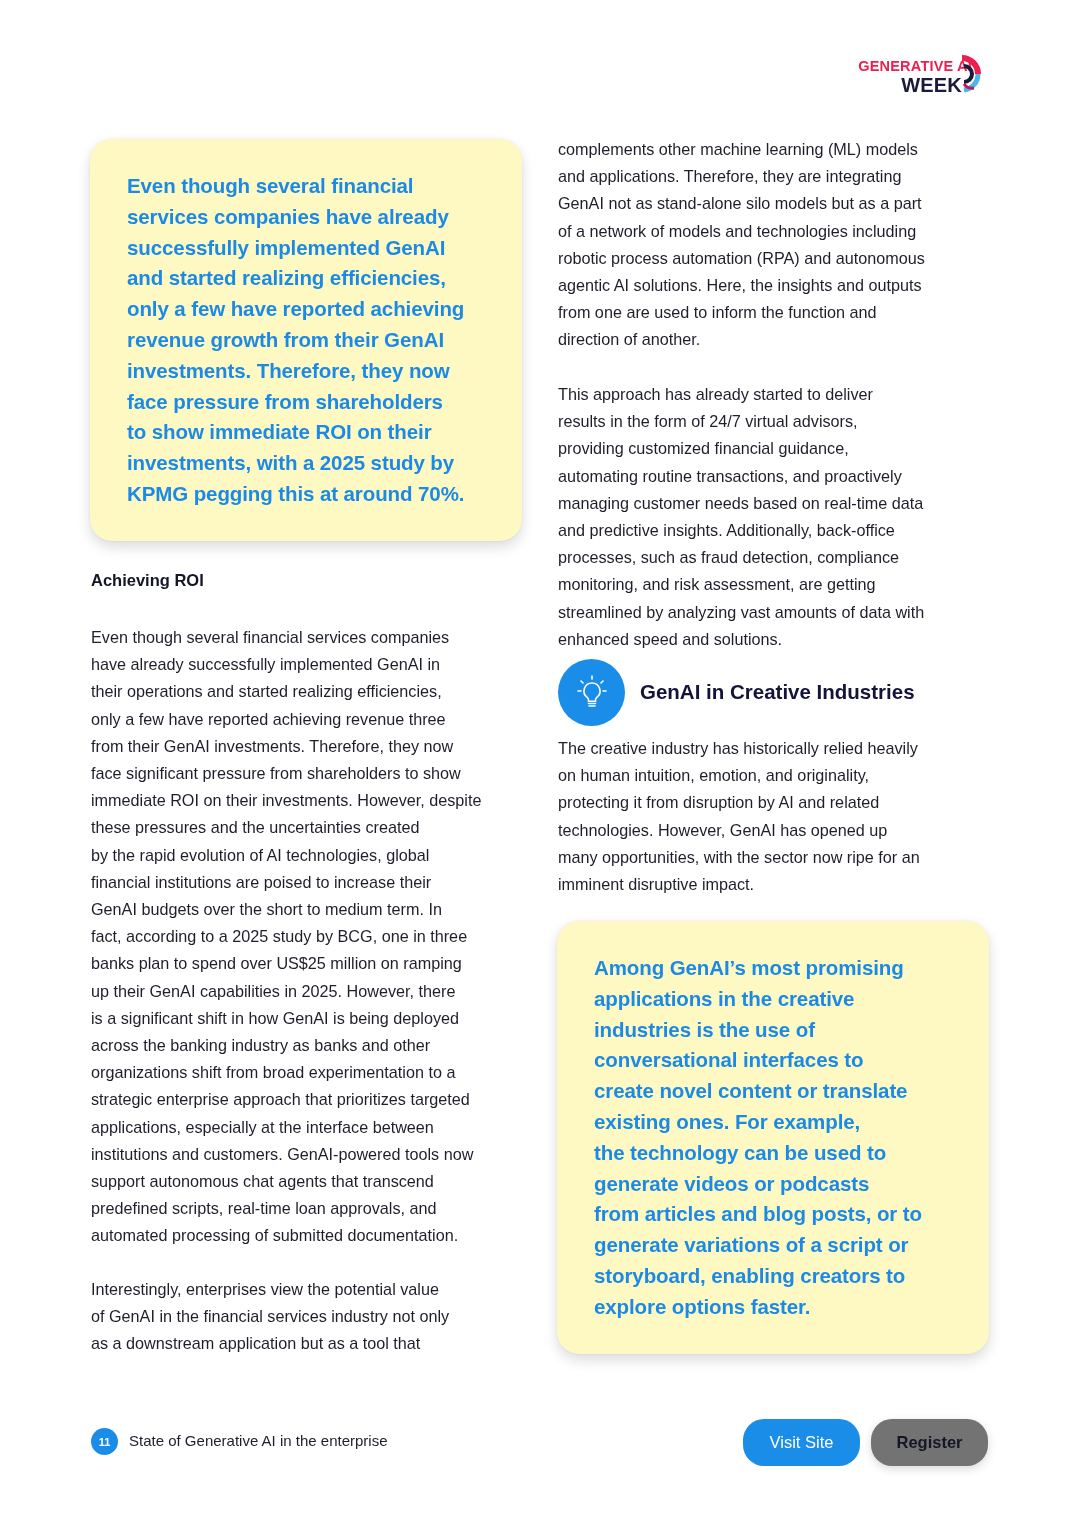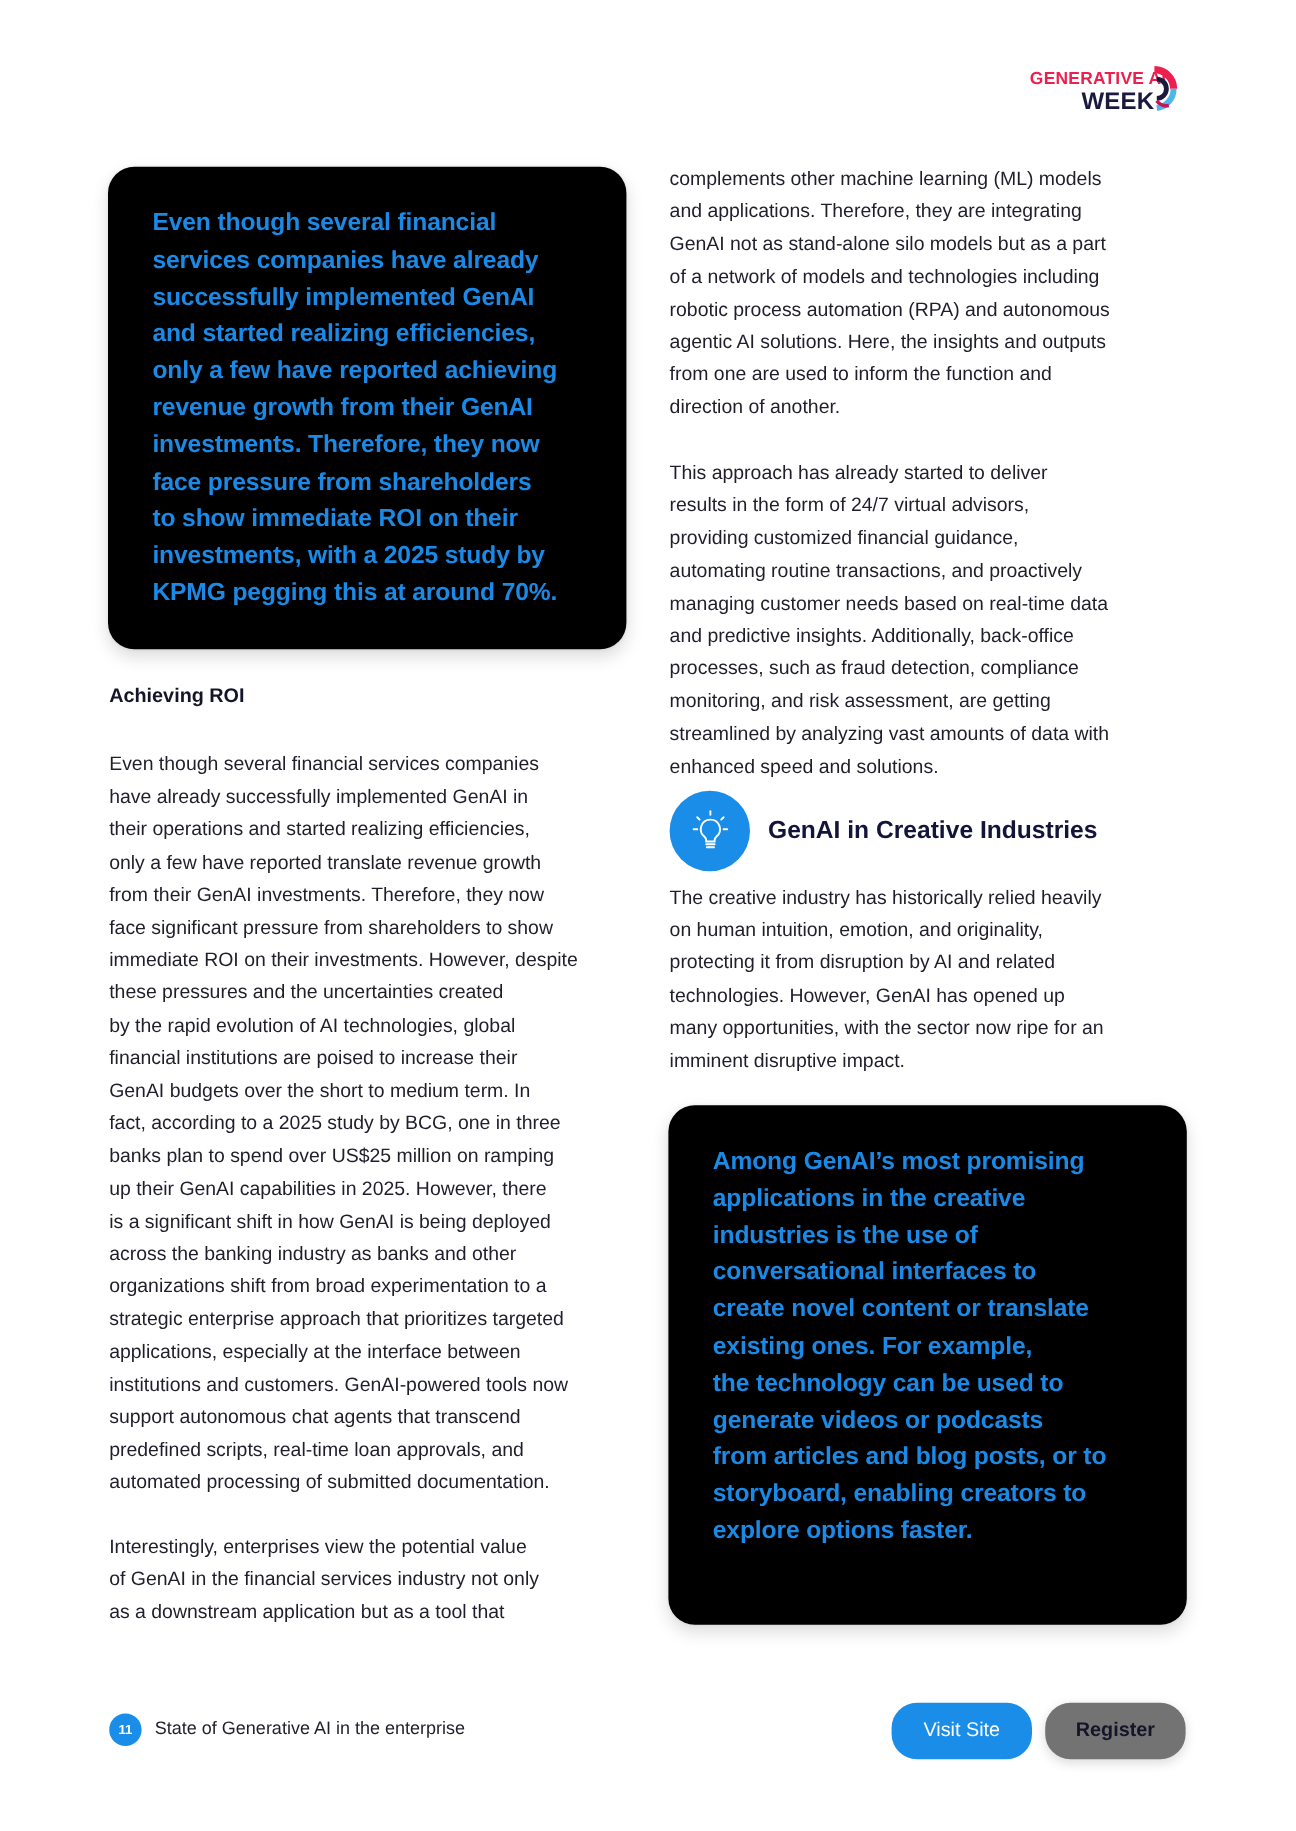--- a/index.html
+++ b/index.html
@@ -4,21 +4,21 @@
 <style>
   * { box-sizing: border-box; margin: 0; padding: 0; }
   html, body { width: 1080px; height: 1526px; background: #ffffff; }
   body { position: relative; font-family: "Liberation Sans", "DejaVu Sans", sans-serif; color: #1c1c2e; overflow: hidden; }
 
   .logo { position: absolute; left: 838px; top: 52px; width: 160px; height: 44px; }
   .logo-line1 { position: absolute; right: 26px; top: 6px; font-weight: 700; font-size: 14.5px; color: #ec1f4f; letter-spacing: 0.2px; white-space: nowrap; }
   .logo-line2 { position: absolute; right: 36px; top: 22px; font-weight: 700; font-size: 20px; color: #1a1a3e; letter-spacing: 0.2px; }
   .logo-mark { position: absolute; right: 8px; top: 2px; width: 36px; height: 40px; }
 
-  .callout { position: absolute; background: #000000; border-radius: 22px; box-shadow: 0 6px 14px rgba(0,0,0,0.14), 0 0 3px rgba(0,0,0,0.06); }
+  .callout { position: absolute; background: #fef9c3; border-radius: 22px; box-shadow: 0 6px 14px rgba(0,0,0,0.14), 0 0 3px rgba(0,0,0,0.06); }
   .callout-text { color: #1a8ae6; font-weight: 700; font-size: 20.5px; line-height: 30.8px; letter-spacing: -0.1px; }
   .callout-1 { left: 90px; top: 139px; width: 432px; height: 402px; }
   .callout-1 .callout-text { position: absolute; left: 37px; top: 32px; width: 380px; }
   .callout-2 { left: 557px; top: 921px; width: 432px; height: 433px; }
   .callout-2 .callout-text { position: absolute; left: 37px; top: 32px; width: 380px; }
 
   .body-text { position: absolute; font-size: 16.2px; line-height: 27.2px; color: #1f1f2c; }
   .line { display: block; white-space: nowrap; }
 
   .section-heading { position: absolute; left: 91px; top: 571px; font-weight: 700; font-size: 16.5px; color: #15152a; }
@@ -66,21 +66,21 @@
       <span class="line">investments, with a 2025 study by</span>
       <span class="line">KPMG pegging this at around 70%.</span>
     </div>
 </div>
 
 <h3 class="section-heading">Achieving ROI</h3>
 <div class="body-text col-left-p1" id="left-p1">
     <span class="line">Even though several financial services companies</span>
     <span class="line">have already successfully implemented GenAI in</span>
     <span class="line">their operations and started realizing efficiencies,</span>
-    <span class="line">only a few have reported translate revenue growth</span>
+    <span class="line">only a few have reported achieving revenue three</span>
     <span class="line">from their GenAI investments. Therefore, they now</span>
     <span class="line">face significant pressure from shareholders to show</span>
     <span class="line">immediate ROI on their investments. However, despite</span>
     <span class="line">these pressures and the uncertainties created</span>
     <span class="line">by the rapid evolution of AI technologies, global</span>
     <span class="line">financial institutions are poised to increase their</span>
     <span class="line">GenAI budgets over the short to medium term. In</span>
     <span class="line">fact, according to a 2025 study by BCG, one in three</span>
     <span class="line">banks plan to spend over US$25 million on ramping</span>
     <span class="line">up their GenAI capabilities in 2025. However, there</span>
@@ -149,20 +149,21 @@
   <div class="callout-text" id="callout2-text">
       <span class="line">Among GenAI’s most promising</span>
       <span class="line">applications in the creative</span>
       <span class="line">industries is the use of</span>
       <span class="line">conversational interfaces to</span>
       <span class="line">create novel content or translate</span>
       <span class="line">existing ones. For example,</span>
       <span class="line">the technology can be used to</span>
       <span class="line">generate videos or podcasts</span>
       <span class="line">from articles and blog posts, or to</span>
+      <span class="line">generate variations of a script or</span>
       <span class="line">storyboard, enabling creators to</span>
       <span class="line">explore options faster.</span>
     </div>
 </div>
 
 <div class="footer-page">11</div>
 <div class="footer-title">State of Generative AI in the enterprise</div>
 <a class="btn btn-visit">Visit Site</a>
 <a class="btn btn-register">Register</a>
 

